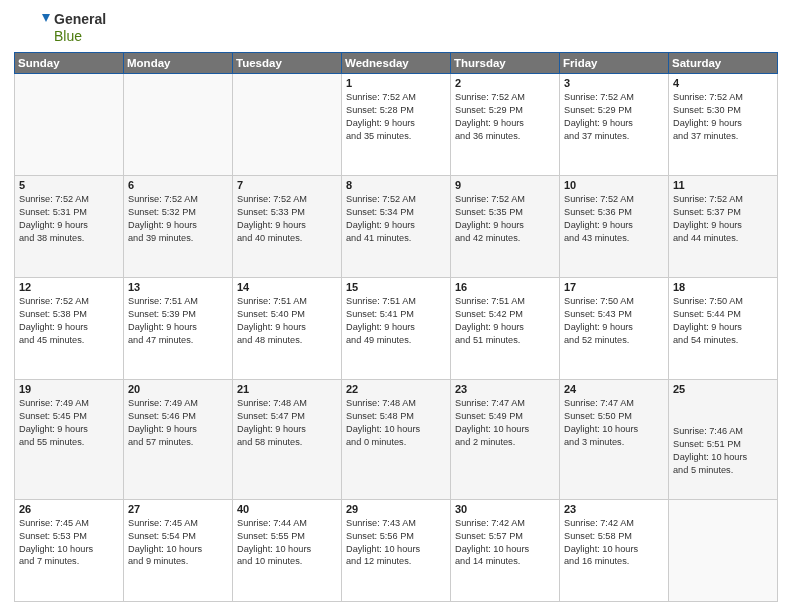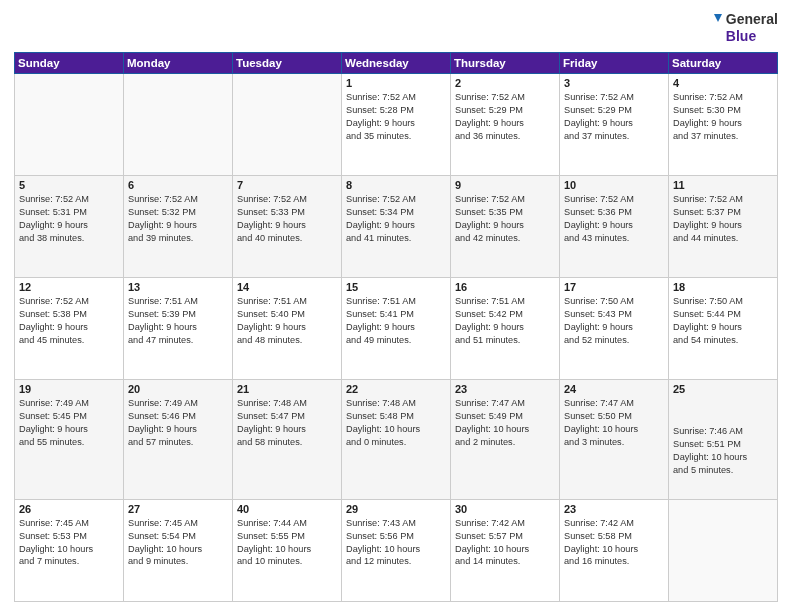--- a/index.html
+++ b/index.html
@@ -12,21 +12,21 @@
     }
     .container {
       width: 792px;
       height: 612px;
       padding: 10px 14px 10px 14px;
       display: flex;
       flex-direction: column;
     }
     .header {
       display: flex;
-      justify-content: flex-end;
+      justify-content: flex-start;
       align-items: flex-start;
       margin-bottom: 6px;
     }
     .logo {
       display: flex;
       align-items: center;
       gap: 4px;
     }
     .title-block {
       text-align: right;
@@ -40,21 +40,21 @@
     .subtitle {
       font-size: 14px;
       color: #444;
     }
     .calendar {
       width: 100%;
       border-collapse: collapse;
       flex: 1;
     }
     .calendar th {
-      background-color: #4c1d95;
+      background-color: #737373;
       color: #fff;
       font-size: 11.5px;
       font-weight: bold;
       padding: 4px 3px;
       text-align: left;
       border: 1px solid #1a5aa0;
     }
     .calendar td {
       border: 1px solid #ccc;
       vertical-align: top;
@@ -88,21 +88,21 @@
 <body>
 
 <div class="container">
   <div class="header">
     <div class="logo">
         <svg width="36" height="36" viewBox="0 0 36 36">
           <polygon points="28,4 36,4 32,12" fill="#1a6bb5"></polygon>
         </svg>
         <div>
           <div style="font-size: 14px; font-weight: bold; color: rgb(51, 51, 51); line-height: 1.2;">General</div>
-          <div style="font-size: 14px; font-weight: bold; color: #4c1d95; line-height: 1.2;">Blue</div>
+          <div style="font-size: 14px; font-weight: normal; color: #4d7c0f; line-height: 1.2;">Blue</div>
         </div>
       </div>
     <div class="title-block">
       <div class="month-title"></div>
       <div class="subtitle"></div>
     </div>
   </div>
 
   <table class="calendar">
     <thead>

